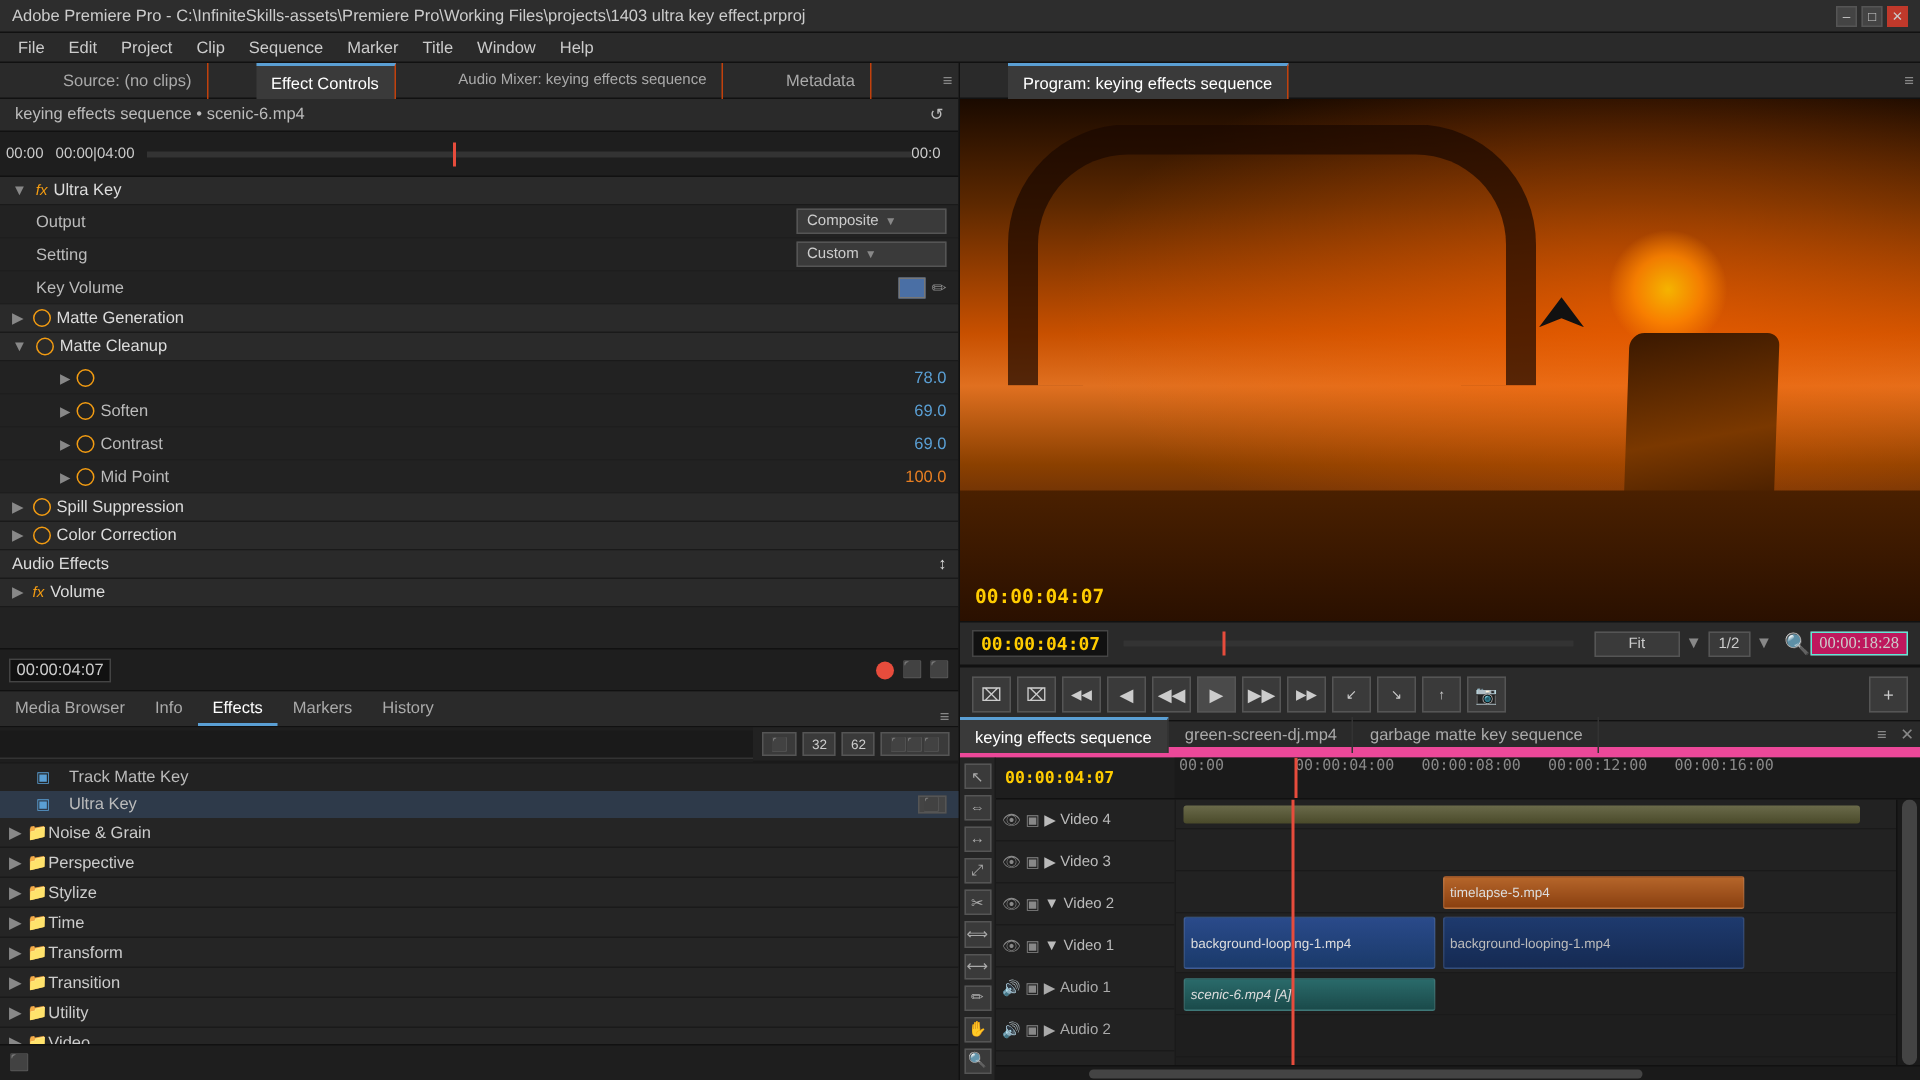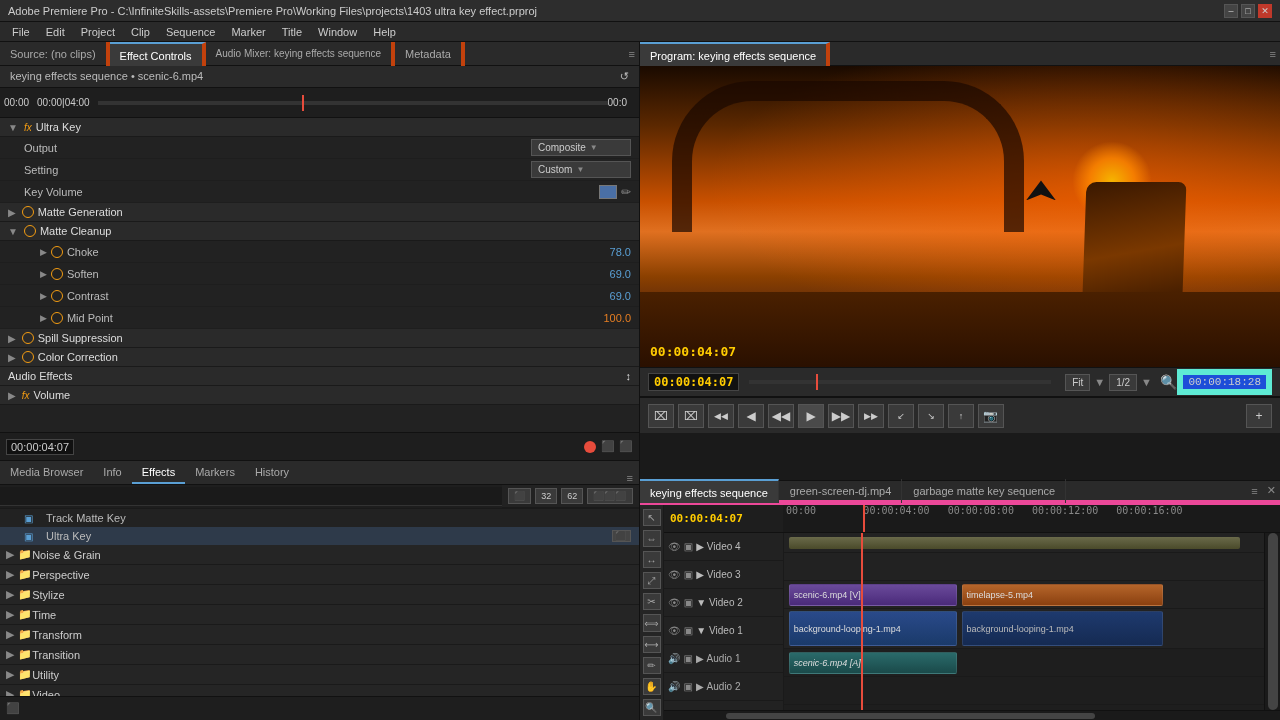--- a/index.html
+++ b/index.html
@@ -16,21 +16,21 @@
     .menu-item { padding: 0 8px; color: #ccc; cursor: pointer; font-size: 11px; height: 20px; line-height: 20px; }
 
     
     #main { display: flex; height: calc(720px - 42px); }
 
     
     #left-panel { width: 640px; display: flex; flex-direction: column; border-right: 1px solid #111; }
 
     
     .panel-tabs { background: #2a2a2a; height: 24px; display: flex; align-items: center; border-bottom: 1px solid #111; position: relative; }
-    .panel-tab { padding: 0 10px; height: 24px; line-height: 24px; font-size: 11px; cursor: pointer; color: #aaa; border-right: 4px solid #c2410c; }
+    .panel-tab { padding: 0 10px; height: 24px; line-height: 24px; font-size: 11px; cursor: pointer; color: #aaa; border-right: 1px solid #c2410c; margin-left: 32px; }
     .panel-tab.active { background: #3a3a3a; color: #fff; border-top: 2px solid #5a9fd4; }
     .panel-tab-btn { position: absolute; right: 4px; color: #888; cursor: pointer; font-size: 11px; }
 
     
     #effect-controls { flex: 1; display: flex; flex-direction: column; overflow: hidden; }
     #ec-header { background: #2a2a2a; padding: 4px 10px; font-size: 11px; color: #bbb; border-bottom: 1px solid #111; display: flex; justify-content: space-between; }
     #ec-timeline { display: flex; height: 30px; background: #1e1e1e; border-bottom: 1px solid #111; align-items: center; padding: 0 4px; }
     .time-display { color: #ccc; font-size: 10px; margin-right: 8px; }
     .timeline-bar { flex: 1; height: 4px; background: #333; position: relative; }
     .timeline-playhead { position: absolute; left: 40%; top: -6px; width: 2px; height: 16px; background: #e74c3c; }
@@ -75,37 +75,37 @@
     .effects-list::-webkit-scrollbar { width: 8px; }
     .effects-list::-webkit-scrollbar-track { background: #1a1a1a; }
     .effects-list::-webkit-scrollbar-thumb { background: #444; }
     .eff-item { padding: 3px 8px 3px 24px; display: flex; align-items: center; cursor: pointer; color: #bbb; }
     .eff-item .film-icon { color: #5a9fd4; margin-right: 6px; font-size: 10px; width: 16px; }
     .eff-item .badge { background: #444; color: #aaa; font-size: 9px; padding: 0 3px; margin-left: auto; border: 1px solid #555; }
     .eff-cat { padding: 3px 6px; display: flex; align-items: center; cursor: pointer; color: #ccc; background: #252525; border-bottom: 1px solid #1a1a1a; }
     .eff-cat .arrow { margin-right: 4px; color: #888; }
 
     
-    #right-panel { flex: 1; display: flex; flex-direction: column; gap: 47px; }
+    #right-panel { flex: 1; display: flex; flex-direction: column; }
     #program-panel { flex: 1; display: flex; flex-direction: column; }
     .program-tabs { background: #2a2a2a; height: 24px; display: flex; align-items: center; border-bottom: 1px solid #111; }
     .program-preview { flex: 1; background: #000; position: relative; overflow: hidden; }
     
     .preview-scene { width: 100%; height: 100%; background: linear-gradient(180deg, #1a0a00 0%, #5c2800 20%, #c85000 45%, #e07020 55%, #8b4000 70%, #4a2010 85%, #1a0a00 100%); position: relative; }
     .preview-overlay { position: absolute; top: 0; left: 0; right: 0; bottom: 0; background: radial-gradient(ellipse at 70% 40%, rgba(255,100,0,0.5) 0%, transparent 60%); }
     .preview-timeinfo { position: absolute; bottom: 8px; left: 10px; color: #ffcc00; font-size: 13px; font-weight: bold; font-family: monospace; }
 
     .program-controls { background: #2a2a2a; height: 36px; display: flex; align-items: center; justify-content: center; gap: 4px; border-top: 1px solid #111; padding: 0 8px; }
     .ctrl-btn { background: #3a3a3a; border: 1px solid #555; color: #ccc; width: 26px; height: 24px; cursor: pointer; display: flex; align-items: center; justify-content: center; font-size: 12px; }
-    .ctrl-fit { background: #3a3a3a; border: 1px solid #555; color: #ccc; font-size: 10px; padding: 2px 6px; cursor: pointer; margin-left: 4px; }
+    .ctrl-fit { background: #3a3a3a; border: 1px solid #555; color: #ccc; font-size: 10px; padding: 2px 22px; cursor: pointer; margin-left: 4px; }
     .ctrl-quality { background: #3a3a3a; border: 1px solid #555; color: #ccc; font-size: 10px; padding: 2px 6px; cursor: pointer; }
 
     
     #timeline-panel { height: 240px; background: #1e1e1e; border-top: 1px solid #111; display: flex; flex-direction: column; }
-    .timeline-tabs { background: #2a2a2a; height: 24px; display: flex; align-items: center; border-bottom: 5px solid #ec4899; gap: 1px; }
+    .timeline-tabs { background: #2a2a2a; height: 24px; display: flex; align-items: center; border-bottom: 7px solid #ec4899; gap: 1px; }
     .tl-tab { padding: 0 10px; height: 24px; line-height: 24px; font-size: 11px; cursor: pointer; color: #aaa; border-right: 1px solid #333; }
     .tl-tab.active { background: #3a3a3a; color: #fff; border-top: 2px solid #5a9fd4; }
     .timeline-content { flex: 1; display: flex; overflow: hidden; }
     .tl-tools { width: 24px; background: #252525; display: flex; flex-direction: column; align-items: center; padding: 4px 0; gap: 4px; border-right: 1px solid #1a1a1a; }
     .tl-tool { width: 18px; height: 18px; background: #3a3a3a; border: 1px solid #555; color: #aaa; font-size: 10px; display: flex; align-items: center; justify-content: center; cursor: pointer; }
     .tl-main { flex: 1; display: flex; flex-direction: column; overflow: hidden; }
     .tl-header { display: flex; height: 28px; background: #1e1e1e; border-bottom: 1px solid #111; }
     .tl-time-mark { color: #888; font-size: 10px; position: absolute; font-family: monospace; }
     .tl-playhead-line { position: absolute; top: 0; bottom: 0; width: 2px; background: #e74c3c; left: 16%; z-index: 10; }
 
@@ -220,21 +220,20 @@
 
         <div class="section-header">
           <span class="arrow">▼</span>
           <span class="circle-icon"></span>
           <span>Matte Cleanup</span>
         </div>
 
         <div class="prop-row sub">
           <span class="triangle-arrow">▶</span>
           <span class="circle-icon"></span>
-          <span class="prop-label">Choke</span>
           <span class="prop-value">78.0</span>
         </div>
 
         <div class="prop-row sub">
           <span class="triangle-arrow">▶</span>
           <span class="circle-icon"></span>
           <span class="prop-label">Soften</span>
           <span class="prop-value">69.0</span>
         </div>
 
@@ -400,21 +399,21 @@
       <div style="background:#2a2a2a;height:30px;display:flex;align-items:center;padding:0 8px;border-top:1px solid #111;border-bottom:1px solid #111;">
         <span style="color:#ffcc00;font-size:12px;font-family:monospace;font-weight:bold;border:1px solid #444;padding:1px 5px;background:#111;">00:00:04:07</span>
         <div style="flex:1;position:relative;height:4px;background:#333;margin:0 10px;">
           <div style="position:absolute;left:22%;top:-6px;width:2px;height:16px;background:#e74c3c;"></div>
         </div>
         <button class="ctrl-fit">Fit</button>
         <span style="margin:0 4px;color:#888;">▼</span>
         <button class="ctrl-quality">1/2</button>
         <span style="margin:0 4px;color:#888;">▼</span>
         <span style="color:#888;font-size:14px;cursor:pointer;margin-left:4px;">🔍</span>
-        <span style="color:#ccc;font-size:11px;font-family:Liberation Mono, monospace;margin-left:auto;border:6px solid #5eead4;padding:1px 5px;background:#1d4ed8;">00:00:18:28</span>
+        <span style="color:#ccc;font-size:11px;font-family:Liberation Serif, serif;margin-left:auto;border:1px solid #5eead4;padding:1px 5px;background:#be185d;">00:00:18:28</span>
       </div>
 
       <div class="program-controls">
         <button class="ctrl-btn">⌧</button>
         <button class="ctrl-btn">⌧</button>
         <button class="ctrl-btn" style="font-size:9px;">◀◀</button>
         <button class="ctrl-btn">◀</button>
         <button class="ctrl-btn">◀◀</button>
         <button class="ctrl-btn" style="background:#4a4a4a;">▶</button>
         <button class="ctrl-btn">▶▶</button>
@@ -516,23 +515,20 @@
 
             <div class="tl-clip-area">
 
               <div class="tl-track-row video-row" style="height:20px;">
                 <div style="position:absolute;left:1%;right:5%;height:12px;top:4px;background:linear-gradient(180deg,#6a6a4a,#4a4a2a);border-radius:2px;"></div>
               </div>
 
               <div class="tl-track-row video-row"></div>
 
               <div class="tl-track-row video-row">
-                <div class="tl-clip purple" style="left:1%;width:35%;">
-                  <span>scenic-6.mp4 [V]</span>
-                </div>
                 <div class="tl-clip orange" style="left:37%;width:42%;">
                   <span>timelapse-5.mp4</span>
                 </div>
               </div>
 
               <div class="tl-track-row video-row" style="height:40px;">
                 <div class="tl-clip blue" style="left:1%;width:35%;height:35px;top:2px;">
                   <span>background-looping-1.mp4</span>
                 </div>
                 <div class="tl-clip dark-blue" style="left:37%;width:42%;height:35px;top:2px;">

